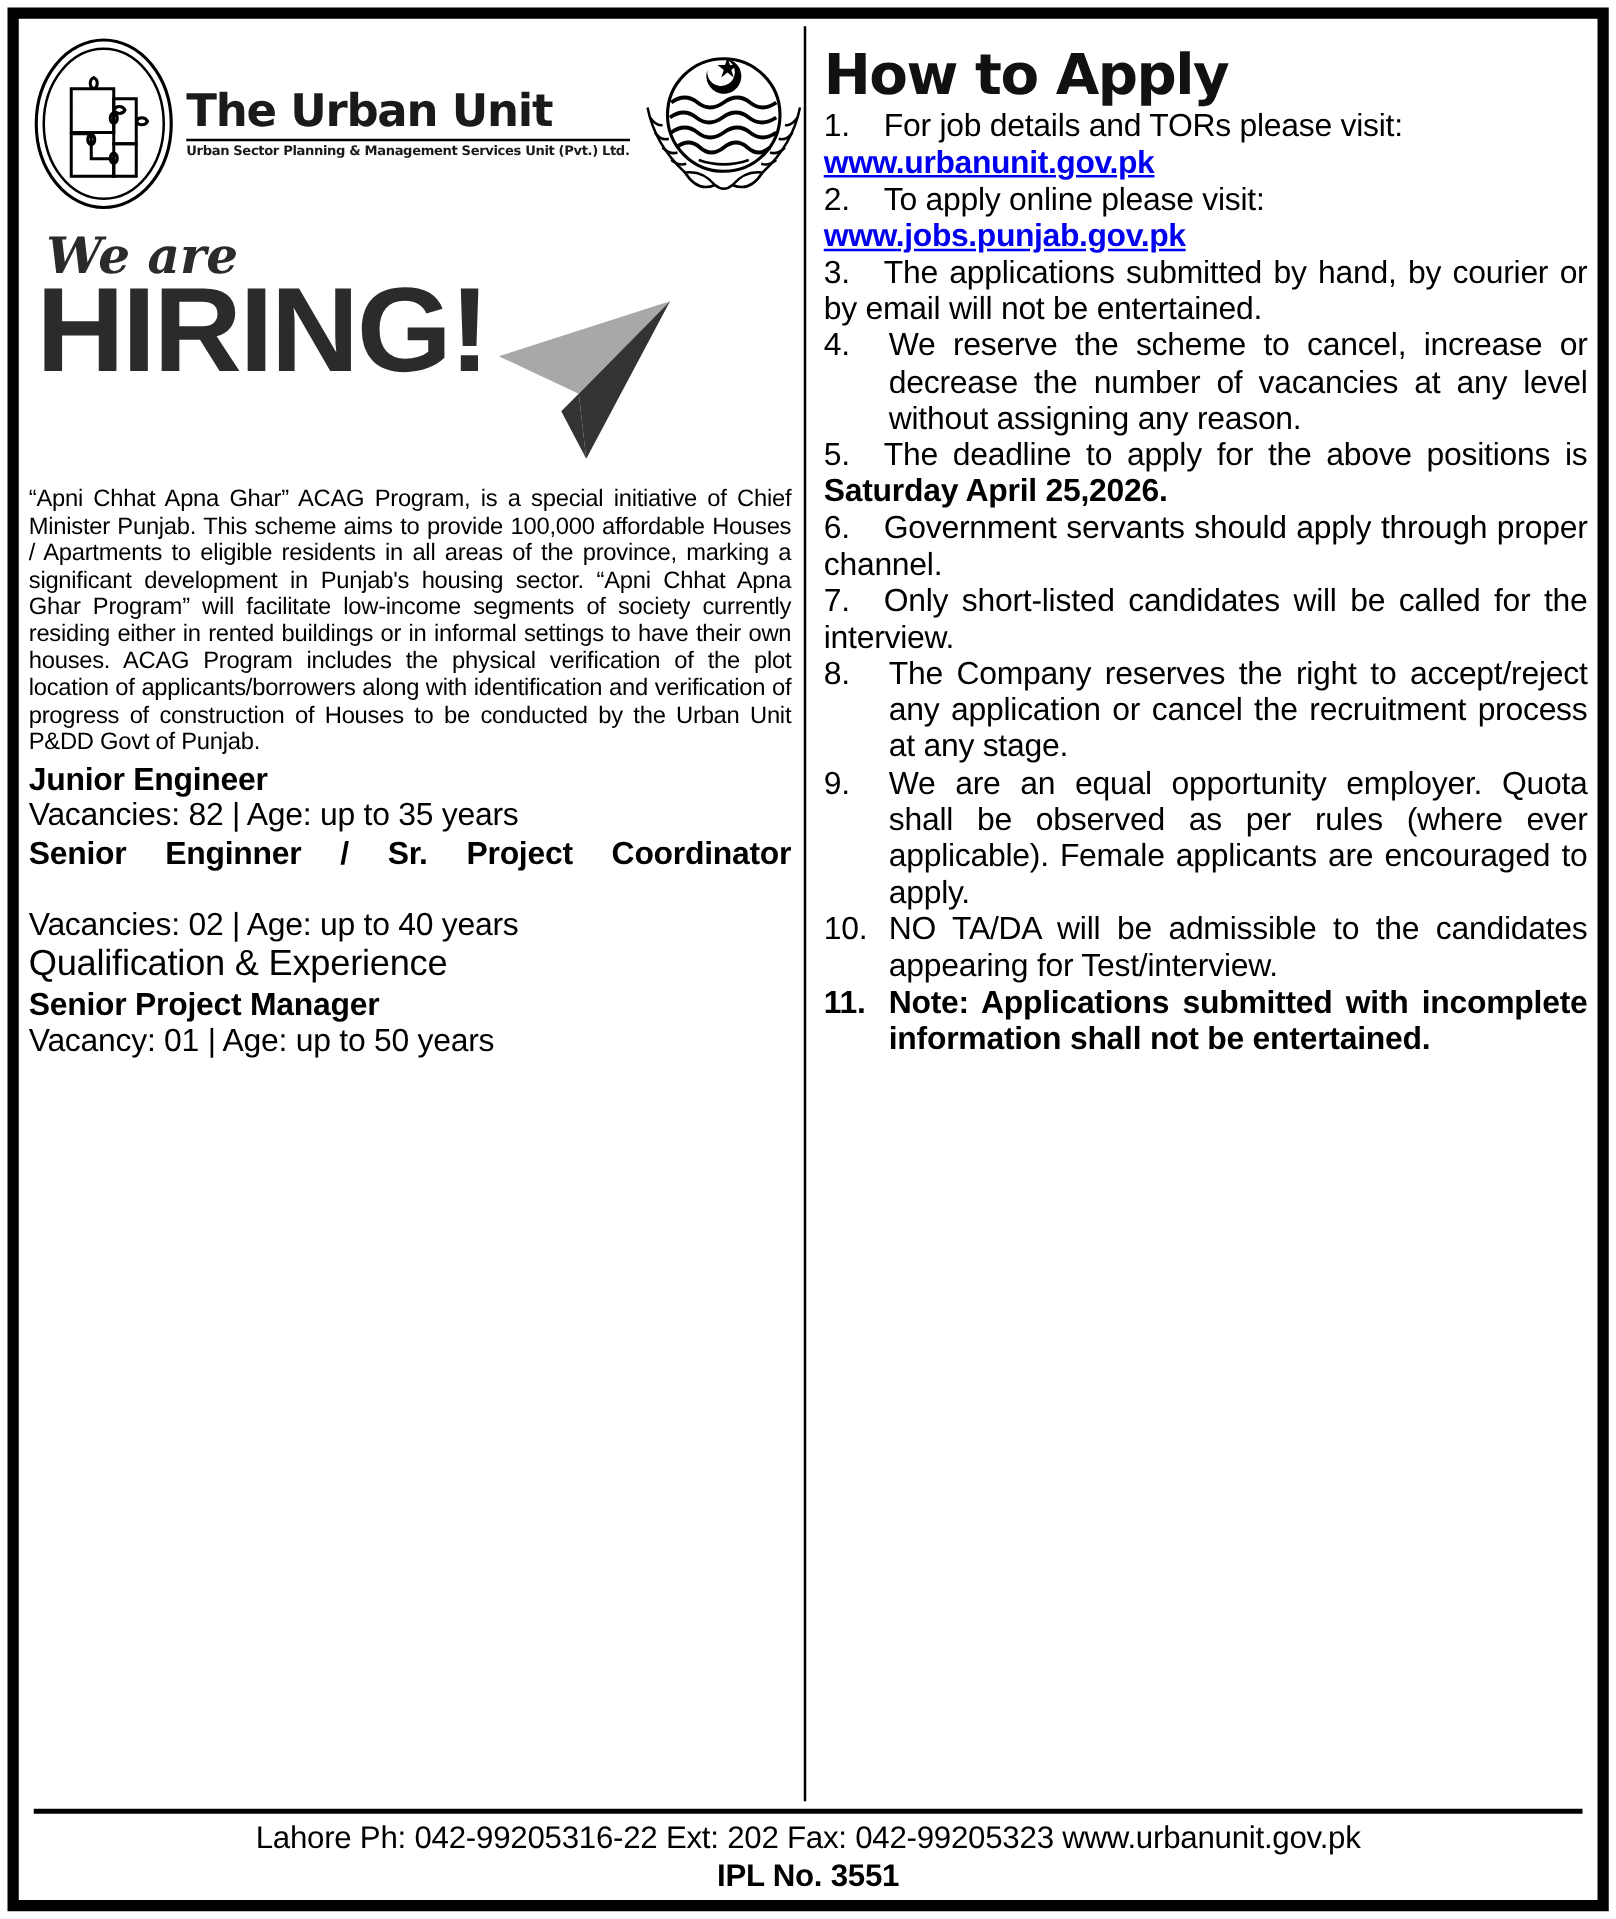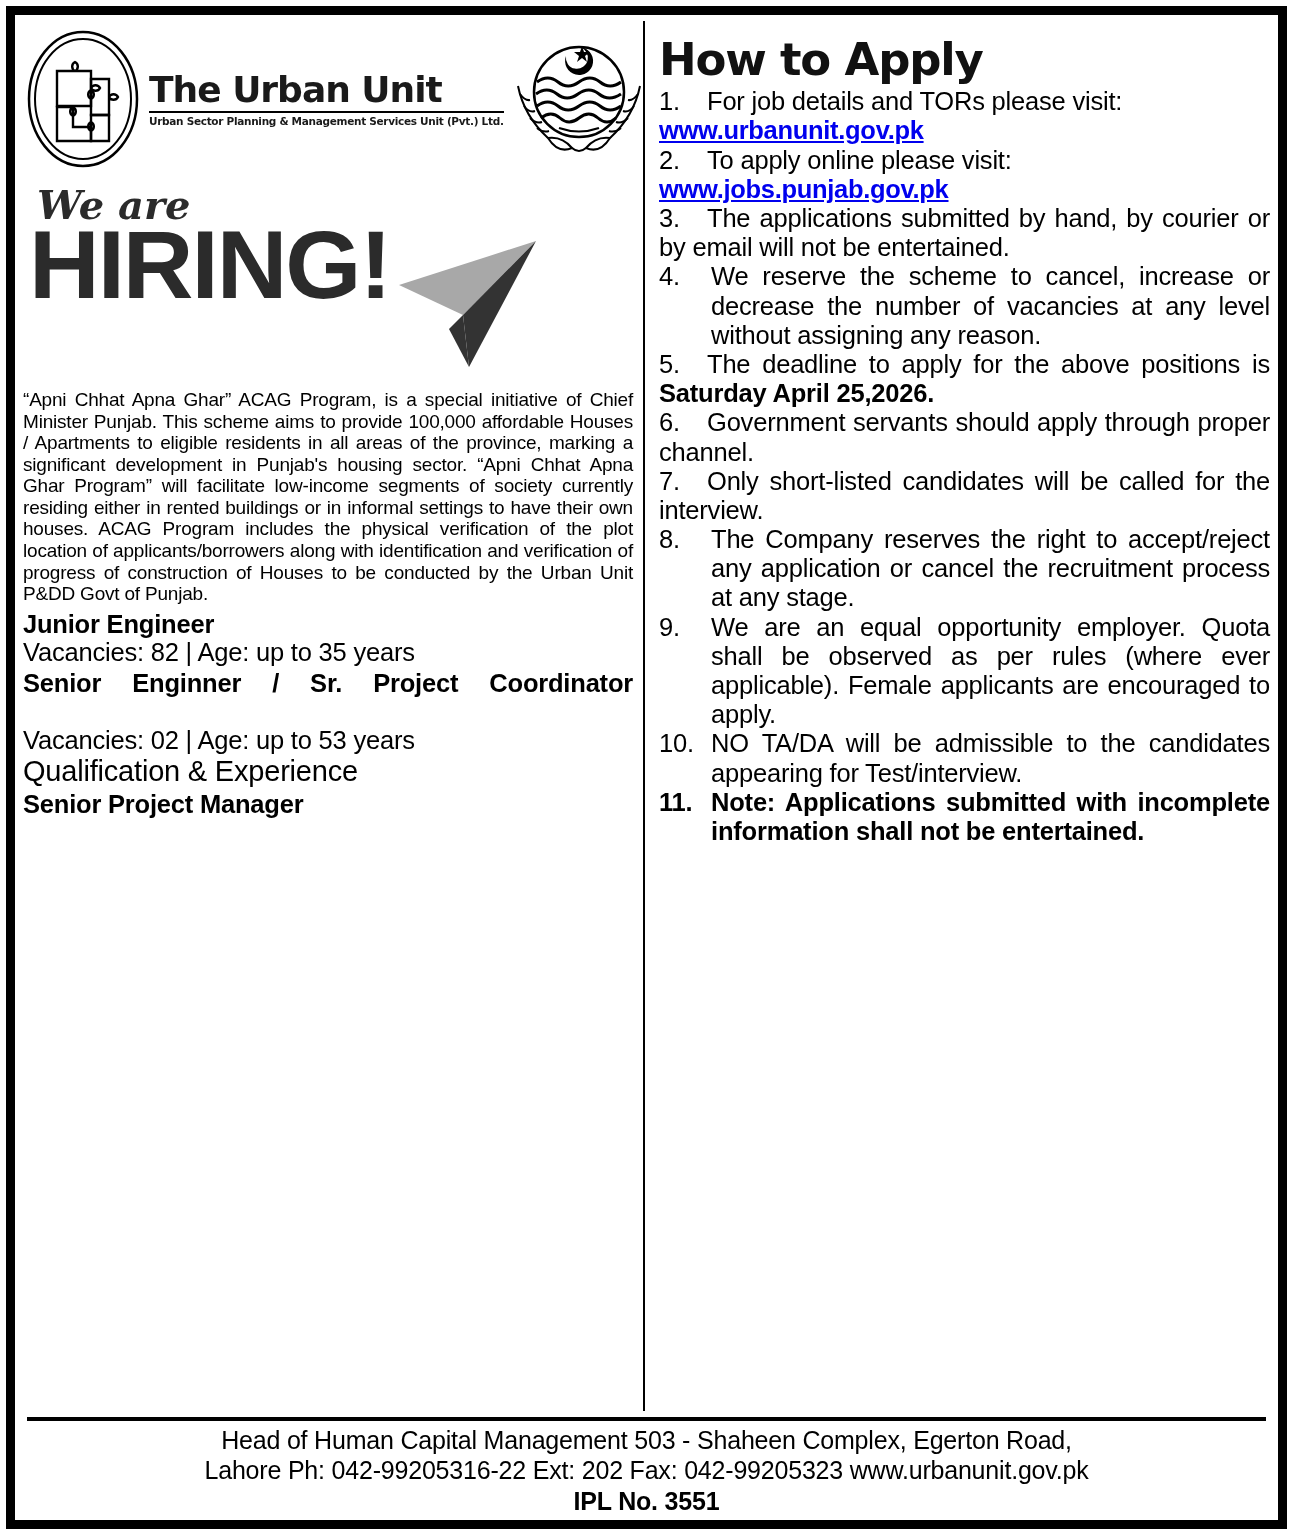--- a/index.html
+++ b/index.html
@@ -305,26 +305,27 @@
 
           <div class="positions">
 
             <div class="pos-block">
               <div class="pos-title">Junior Engineer</div>
               <div class="pos-detail">Vacancies: 82 | Age: up to 35 years</div>
             </div>
 
             <div class="pos-block">
               <div class="pos-title stretch">Senior Enginner / Sr. Project Coordinator</div>
-              <div class="pos-detail">Vacancies: 02 | Age: up to 53 years</div>
+              <div class="pos-detail">Vacancies: 02 | Age: up to 40 years</div>
               <div class="qual-head">Qualification &amp; Experience</div>
             </div>
 
             <div class="pos-block">
               <div class="pos-title">Senior Project Manager</div>
+              <div class="pos-detail">Vacancy: 01 | Age: up to 50 years</div>
             </div>
 
           </div>
         </div>
 
         <div class="col-divider"></div>
 
         <div class="col-right">
           <div class="apply-title">How to Apply</div>
 
@@ -377,21 +378,20 @@
             </li>
 
           </ol>
         </div>
 
       </div>
 
       <div>
         <div class="foot-rule"></div>
         <div class="footer">
-          <div>Head of Human Capital Management 503 - Shaheen Complex, Egerton Road,</div>
           <div>Lahore Ph: 042-99205316-22 Ext: 202 Fax: 042-99205323 www.urbanunit.gov.pk</div>
         </div>
         <div class="ipl">IPL No. 3551</div>
       </div>
 
     </div>
   </div>
 </div>
 
 </body></html>

